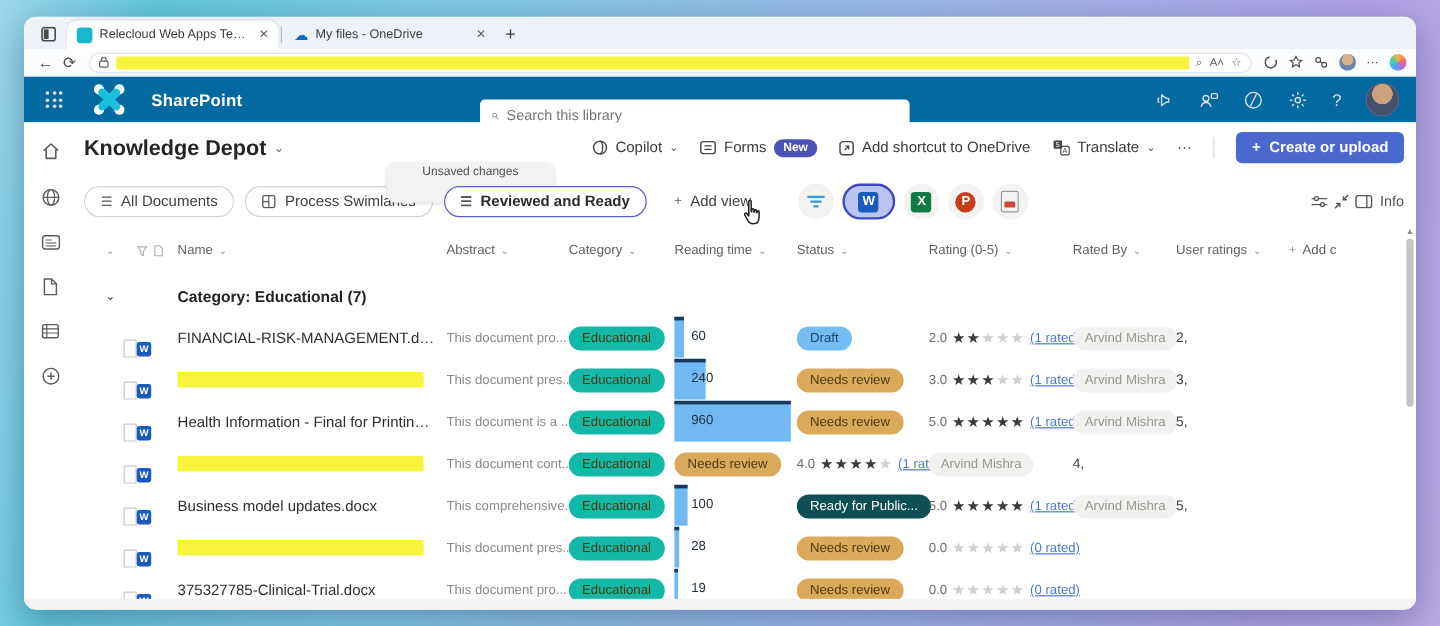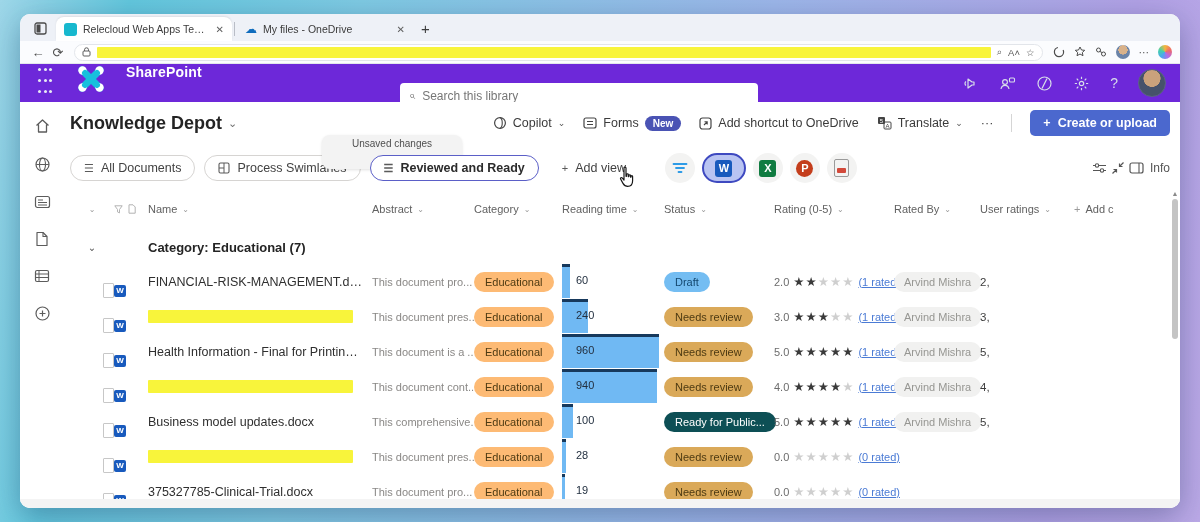--- a/index.html
+++ b/index.html
@@ -26,21 +26,21 @@
   .navbtn { color:#4e4e4e; font-size:13px; width:20px; text-align:center; }
   .addrpill { flex:1; height:17px; margin:0 6px; background:#fff; border:1px solid #e2e5ea; border-radius:9px; display:flex; align-items:center; padding:0 7px; gap:6px; }
   .lock-ic { color:#5f5f5f; font-size:9px; }
   .redact-url { flex:1; height:11px; background:#f8f43b; border-radius:1px; }
   .pill-ic { color:#5a5a5a; font-size:9.5px; }
   .addr-right { display:flex; align-items:center; gap:9px; margin-left:4px; color:#4c4c4c; font-size:10.5px; }
   .mini-avatar { width:14px; height:14px; border-radius:50%; background:radial-gradient(circle at 50% 35%,#d9b28a 0 40%,#6b84a8 41%); }
   .copilot-dot { width:14px; height:14px; border-radius:50%; background:conic-gradient(#f6b73c,#ef6a6a,#b66ae8,#4aa8f0,#45d0a8,#f6b73c); }
 
   
-  .spbar { height:38px; background:#6d28d9; display:flex; padding:0 14px; gap:10px; }
+  .spbar { height:38px; background:#0369a1; display:flex; align-items:center; padding:0 14px; gap:10px; }
   .waffle { display:grid; grid-template-columns:repeat(3,3px); gap:2.5px; padding:4px; }
   .waffle i { width:3px; height:3px; border-radius:50%; background:#e7ebf4; }
   .rc-logo { width:30px; height:30px; margin-left:10px; }
   .sp-title { color:#fff; font-size:14px; font-weight:700; letter-spacing:.2px; margin-left:10px; }
   .sp-search { position:absolute; left:380px; top:69px; width:358px; height:25px; background:#fff; border-radius:4px; display:flex; align-items:center; padding:0 9px; gap:7px; }
   .sp-search .mag { color:#616161; font-size:11px; transform:scaleX(-1); }
   .sp-search .ph { color:#767676; font-size:12px; }
   .sp-right { margin-left:auto; display:flex; align-items:center; gap:20px; color:#d7dcea; }
   .sp-right .qm { font-size:14px; }
   .sp-avatar { width:28px; height:28px; border-radius:50%; background:radial-gradient(circle at 50% 32%,#caa27c 0 38%,#46526b 40%); border:1px solid #5a6residual; border:1px solid #5a6580; }
@@ -85,21 +85,21 @@
   .group-chev { width:44px; text-align:center; color:#555; font-size:10px; }
   .group-label { font-size:13px; font-weight:700; color:#242424; margin-left:34px; }
   .trow { height:35px; font-size:12.5px; color:#2f2f2f; }
   .sel-cell { text-align:center; }
   .docicon { position:relative; width:18px; height:18px; }
   .docicon .page { position:absolute; right:0; top:1px; width:11px; height:15px; background:#fff; border:1px solid #c7c7c7; border-radius:1px; }
   .docicon .wsq { position:absolute; left:0; top:3px; width:12px; height:12px; background:#185abd; border-radius:2px; color:#fff; font-size:8px; font-weight:700; display:flex; align-items:center; justify-content:center; }
   .name-text { white-space:nowrap; overflow:hidden; text-overflow:ellipsis; display:block; max-width:214px; }
   .name-text.redacted { width:205px; height:13px; background:#f8f43b; border-radius:1px; color:transparent; }
   .abstract { color:#8a8886; font-size:11px; white-space:nowrap; overflow:hidden; }
-  .cat-pill { display:inline-block; background:#fdba74; color:#4d3a12; font-size:11px; padding:4px 11px; border-radius:11px;text-align:center; }
+  .cat-pill { display:inline-block; background:#14b8a6; color:#4d3a12; font-size:11px; padding:4px 11px; border-radius:11px;text-align:center; }
   .read-cell { position:relative; height:35px; }
   .bar { position:absolute; left:0; top:0; height:34px; background:#70b9f3; border-top:3px solid #17395c; }
   .bar-val { position:absolute; left:14px; top:10px; font-size:11px; color:#233040; }
   .status-pill { display:inline-block; font-size:11px; padding:4px 11px; border-radius:11px; white-space:nowrap;text-align:right; }
   .status-pill.draft { background:#74bdf2; color:#14486f; }
   .status-pill.needs { background:#daa959; color:#4d3a12; }
   .status-pill.ready { background:#0d4f55; color:#fff; }
   .rating-cell { display:flex; align-items:center; gap:4px; font-size:11px; color:#6c6c6c; white-space:nowrap; }
   .stars { letter-spacing:1px; font-size:12.5px; }
   .star { color:#cfcfcf; } .star.f { color:#3a3a3a; }
@@ -538,24 +538,20 @@
   </div>
 
   <div class="grid trow">
     <div class="sel-cell"></div>
     <div><span class="docicon"><span class="page"></span><span class="wsq">W</span></span></div>
     <div>
               <span class="name-text redacted"></span>
             </div>
     <div class="abstract">This document cont...</div>
     <div><span class="cat-pill">Educational</span></div>
-    <div class="read-cell">
-      <span class="bar" style="width: 95px;"></span>
-      <span class="bar-val">940</span>
-    </div>
     <div><span class="status-pill needs">Needs review</span></div>
     <div class="rating-cell">
       <span class="rating-val">4.0</span>
       <span class="stars"><span class="star f">★</span><span class="star f">★</span><span class="star f">★</span><span class="star f">★</span><span class="star">★</span></span>
       <span class="rated-link">(1 rated)</span>
     </div>
     <div><span class="ratedby-pill">Arvind Mishra</span></div>
     <div class="user-rating">4,</div>
     <div></div>
   </div>

